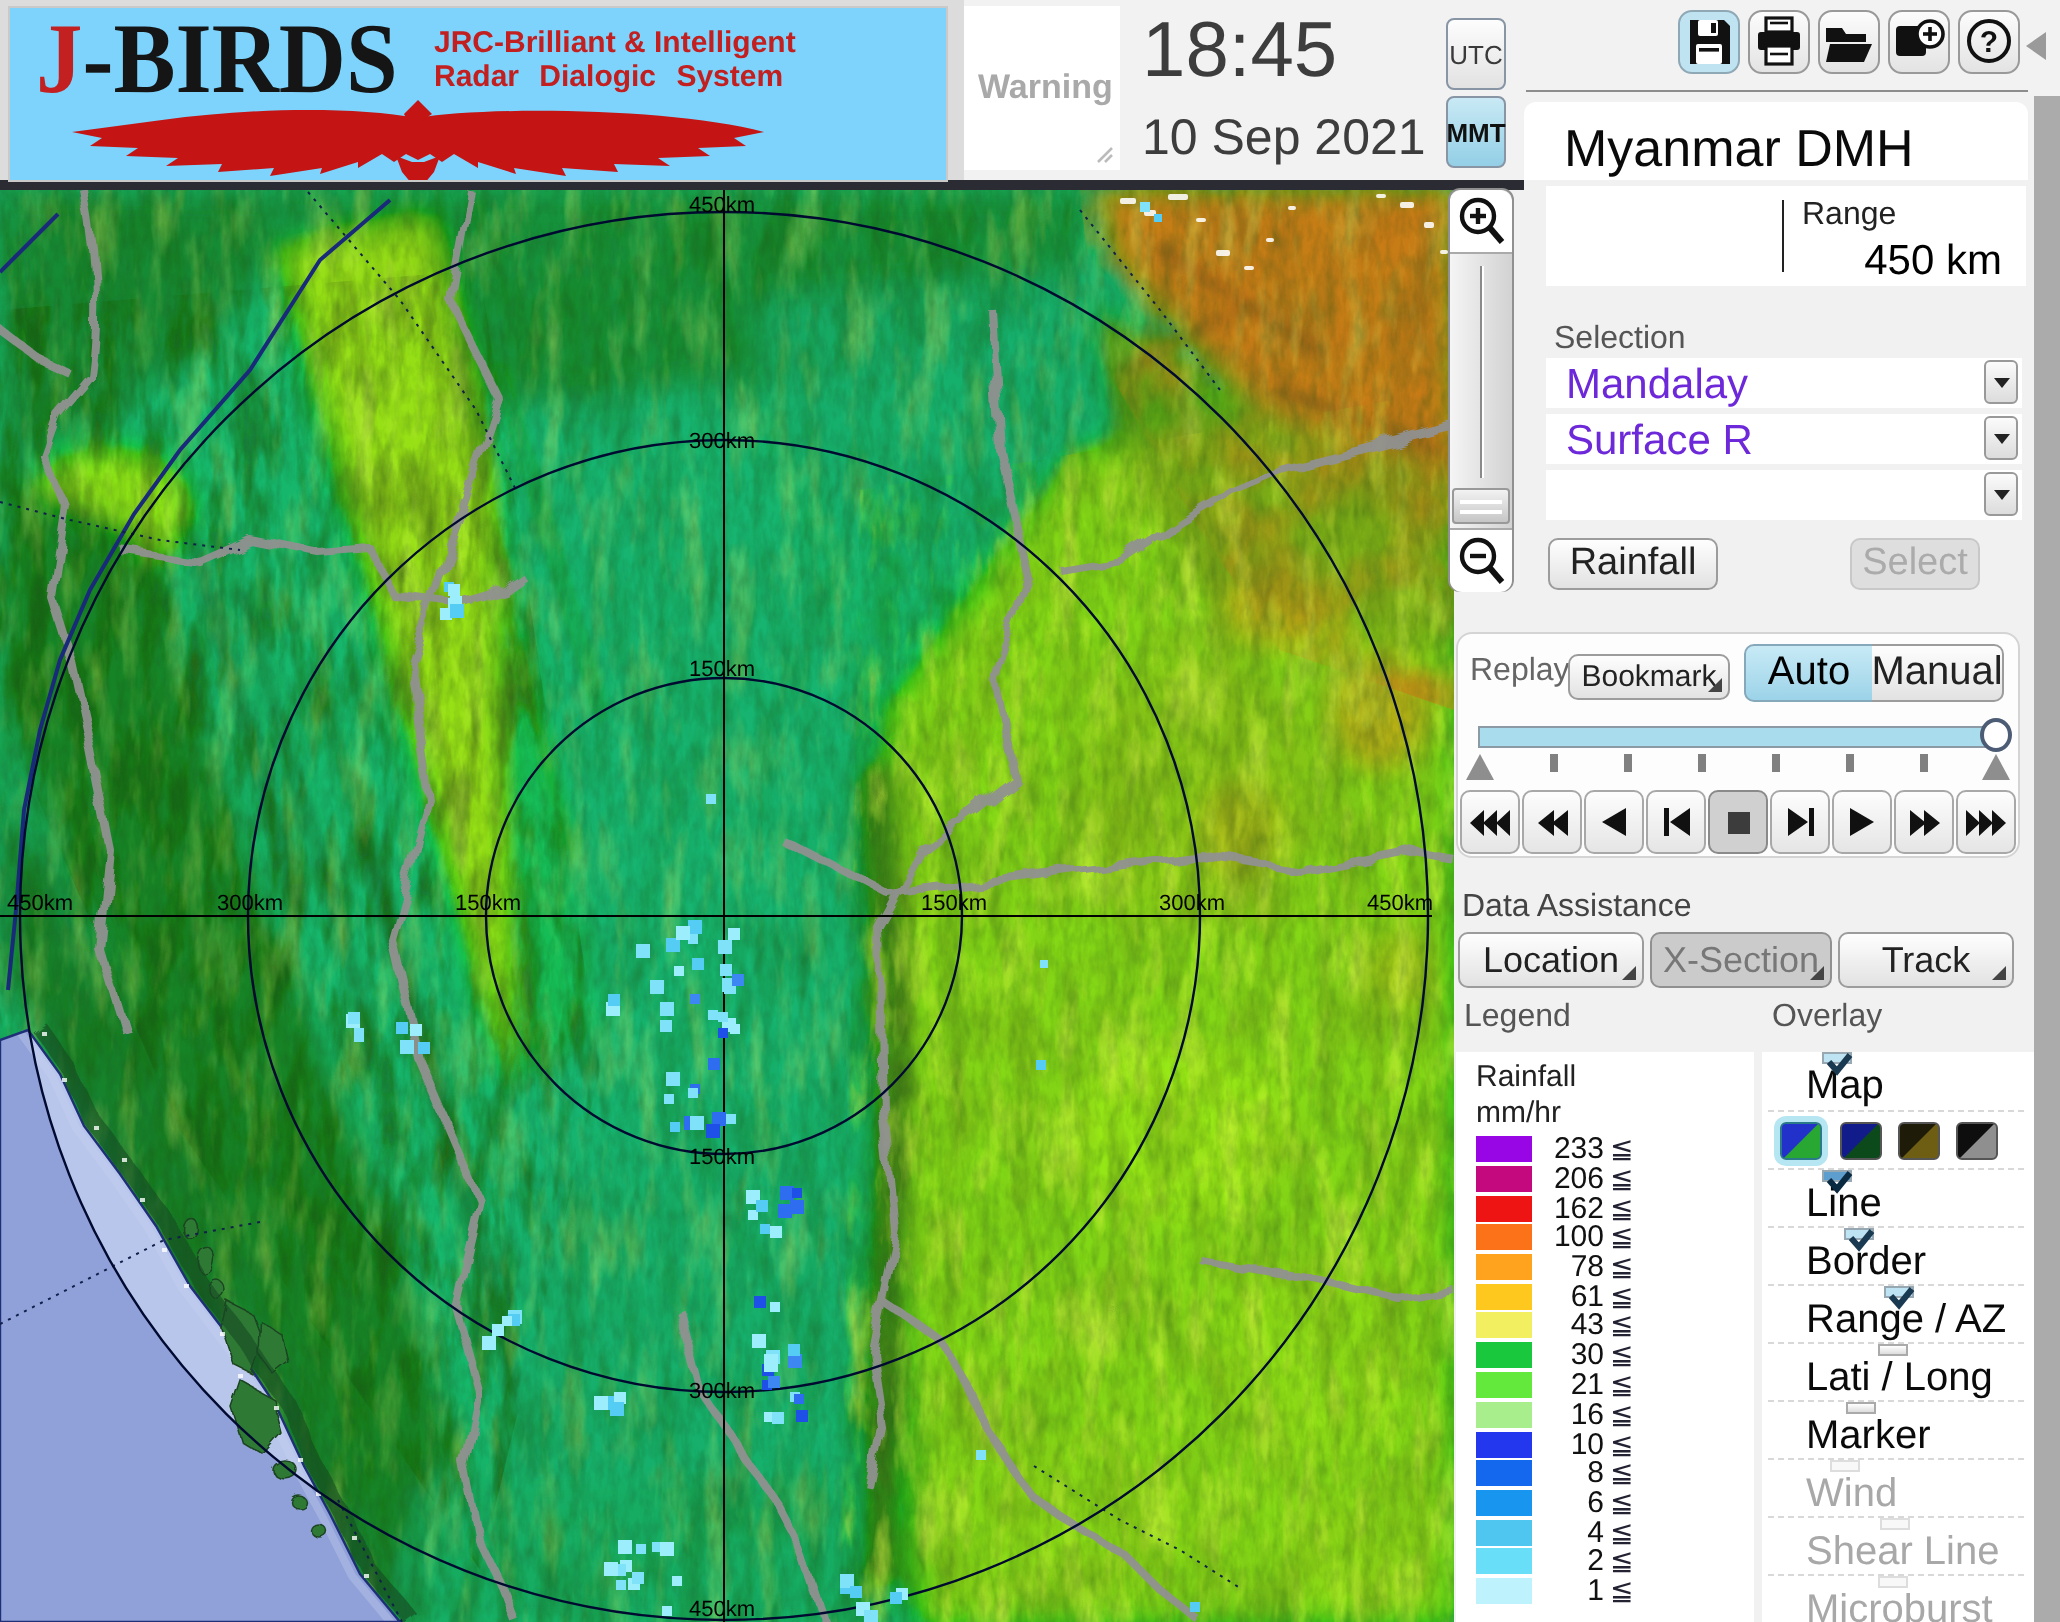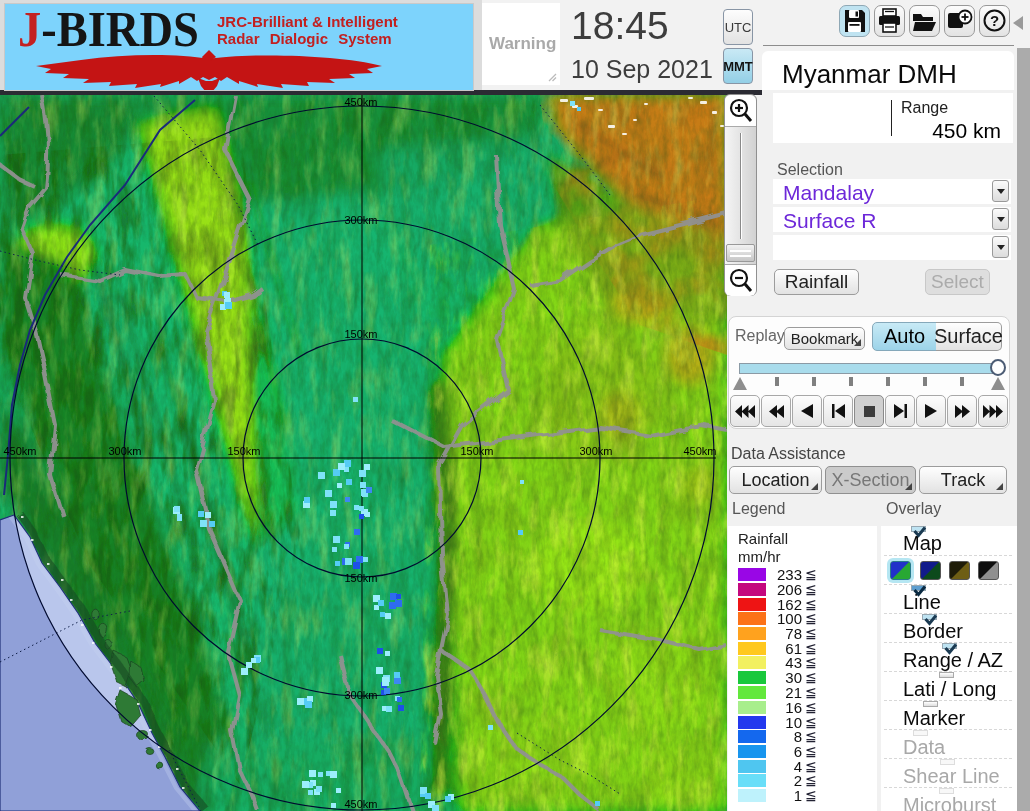--- a/index.html
+++ b/index.html
@@ -494,21 +494,21 @@
     </div>
   <div class="abs selfield" style="top:140px;">
       <span class="dropbtn"></span>
     </div>
   <div class="abs btn" id="prevbtn">Rainfall</div>
   <div class="abs btn" id="selbtn">Select</div>
   <div class="abs" id="replaybox">
     <div class="abs" id="replaylbl">Replay</div>
     <div class="abs btn" id="bookmarkbtn">Bookmark<span class="cornertri"></span></div>
     <div class="abs btn" id="autobtn">Auto</div>
-    <div class="abs btn" id="manualbtn">Surface</div>
+    <div class="abs btn" id="manualbtn">Manual</div>
     <div class="abs" id="slidertrack"></div>
     <div class="abs" id="sliderthumb"></div>
     <div class="abs tick" style="left:46px;"></div>
     <div class="abs tick" style="left:83px;"></div>
     <div class="abs tick" style="left:120px;"></div>
     <div class="abs tick" style="left:157px;"></div>
     <div class="abs tick" style="left:194px;"></div>
     <div class="abs tick" style="left:231px;"></div>
     <div class="abs endtri" style="left:4px;"></div>
     <div class="abs endtri" style="left:262px;"></div>
@@ -654,21 +654,21 @@
     <div class="ovrow" style="top:146px;">
         <span class="cb off"></span>
         <span class="ovtxt">Lati / Long</span>
       </div>
     <div class="ovrow" style="top:175px;">
         <span class="cb off"></span>
         <span class="ovtxt">Marker</span>
       </div>
     <div class="ovrow" style="top:204px;">
         <span class="cb dis"></span>
-        <span class="ovtxt dis">Data</span>
+        <span class="ovtxt dis">Wind</span>
       </div>
     <div class="ovrow" style="top:233px;">
         <span class="cb dis"></span>
         <span class="ovtxt dis">Shear Line</span>
       </div>
     <div class="ovrow" style="top:262px;">
         <span class="cb dis"></span>
         <span class="ovtxt dis">Microburst</span>
       </div>
     <div class="ovsep" style="top:29px;"></div>

